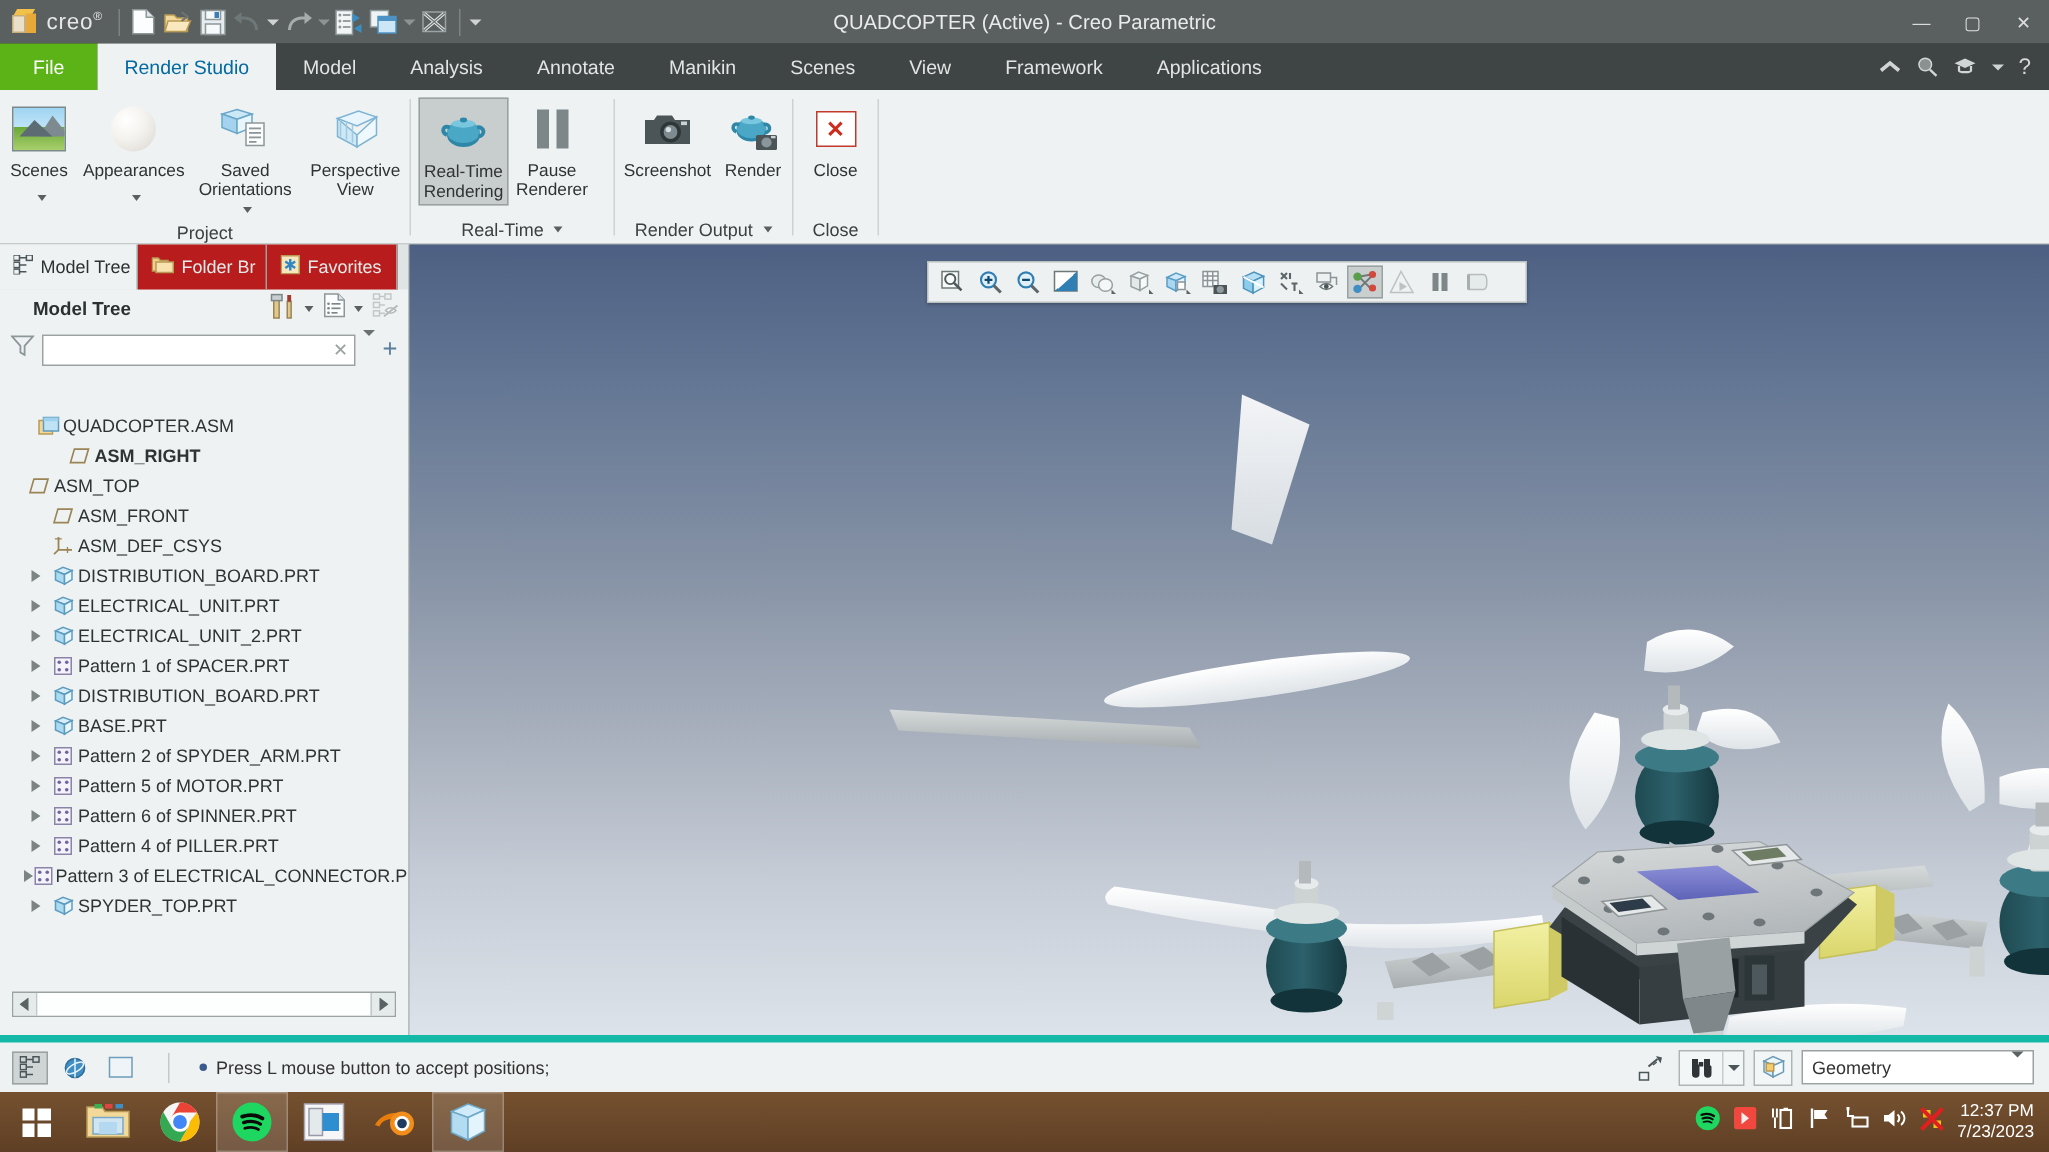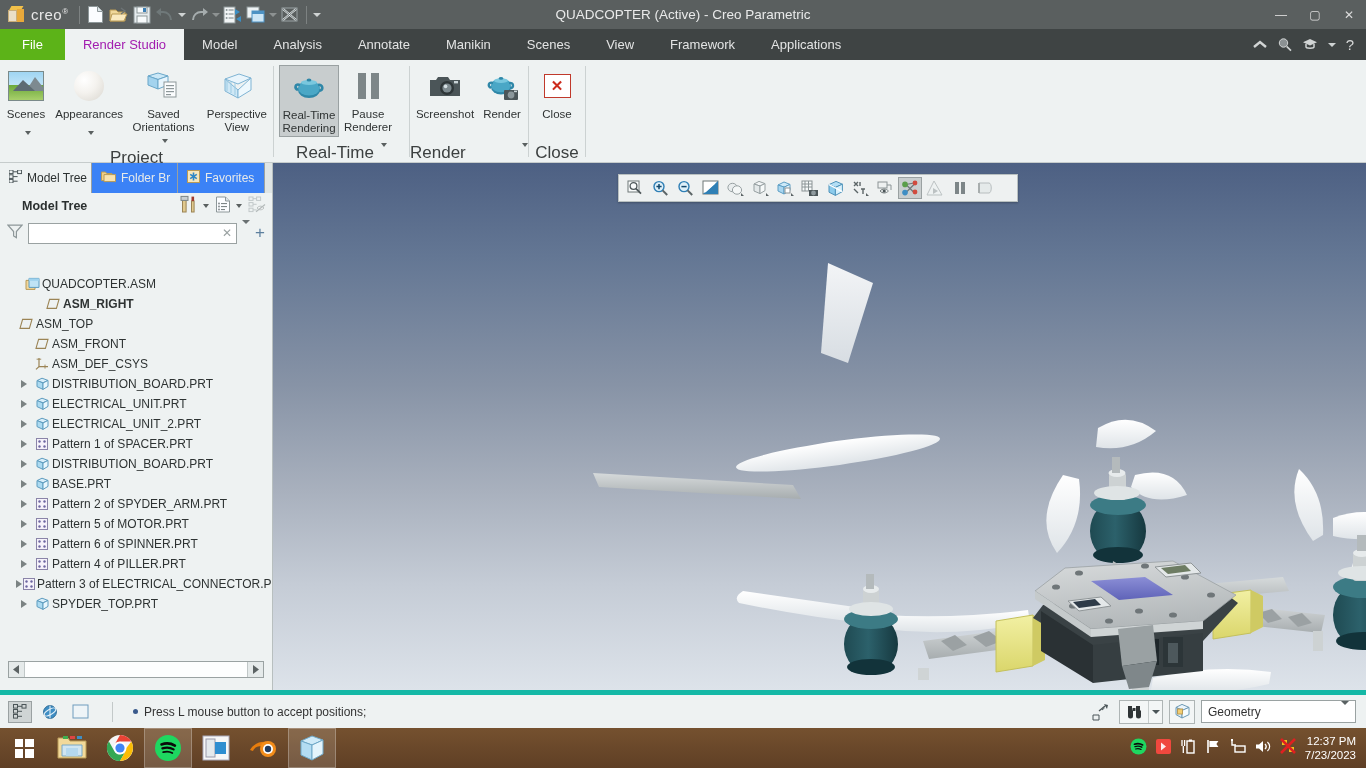--- a/index.html
+++ b/index.html
@@ -49,37 +49,37 @@
   
   .ribbon-tabs {
     position:absolute; left:0; top:29px; width:1366px; height:31px;
     background:#3f4444; display:flex; align-items:stretch;
   }
   .tab {
     display:flex; align-items:center; padding:0 18px; font-size:13px; color:#e3e4e4;
     white-space:nowrap;
   }
   .tab.file { background:#5cb318; color:#fff; padding:0 22px; }
-  .tab.active { background:#eef2f2; color:#a21caf; }
+  .tab.active { background:#eef2f2; color:#0369a1; }
   .ribbon-right {
     position:absolute; right:4px; top:29px; height:31px; display:flex; align-items:center; gap:10px; padding-right:8px;
   }
   .rr-ico { color:#d6d8d8; font-size:12px; display:flex; align-items:center; }
 
   
   .ribbon {
     position:absolute; left:0; top:60px; width:1366px; height:103px;
     background:#eef2f2; border-bottom:1px solid #c6cccc;
   }
   .ribbon-inner { display:flex; height:100%; }
   .rgroup { position:relative; display:flex; flex-direction:column; height:100%; }
   .rgroup-items { display:flex; flex:1; align-items:flex-start; padding-top:5px; }
   .rgroup-label {
-    height:19px; display:flex; align-items:flex-start; justify-content:center;
-    font-size:17px; color:#3c4040; gap:4px;
+    height:19px; display:flex; align-items:center; justify-content:center;
+    font-size:12px; color:#3c4040; gap:4px;
   }
   .rgroup-sep { width:1px; background:#ccd2d2; margin:6px 0 2px; height:91px; }
   .rbtn {
     width:auto; min-width:52px; padding:2px 6px; display:flex; flex-direction:column;
     align-items:center; text-align:center;
   }
   .rbtn.sel { background:#c8cdce; border:1px solid #9aa1a2; }
   .rbtn .lbl { font-size:11.5px; color:#2f3333; line-height:12.5px; margin-top:3px; }
   .rbtn .icn { height:38px; display:flex; align-items:center; justify-content:center; }
   .mini-caret { width:0;height:0;border-left:3.5px solid transparent;border-right:3.5px solid transparent;border-top:4px solid #5a6060; display:inline-block; margin-left:3px;}
@@ -97,21 +97,21 @@
   }
 
   
   .leftpanel {
     position:absolute; left:0; top:163px; width:273px; height:527px;
     background:#eef2f2; border-right:1px solid #b8bfbf;
   }
   .nav-tabs { display:flex; height:30px; background:#dfe5e5; }
   .nav-tab {
     display:flex; align-items:center; gap:5px; padding:0 9px; font-size:12px;
-    color:#3b4040; background:#3b82f6; color:#e7eaea; border-right:1px solid #9aa0a0;
+    color:#3b4040; background:#b91c1c; color:#e7eaea; border-right:1px solid #9aa0a0;
     max-width:92px; overflow:hidden; white-space:nowrap;
   }
   .nav-tab.active { background:#eef2f2; color:#2c3131; }
   .panel-head { height:26px; display:flex; align-items:center; padding:0 6px; gap:6px; }
   .panel-title { font-size:12.5px; font-weight:bold; color:#2b3030; flex:1; padding-left:16px;}
   .ph-btn { display:flex; align-items:center; gap:2px; }
   .filter-row { height:28px; display:flex; align-items:center; gap:5px; padding:0 7px; }
   .filter-input {
     flex:1; height:21px; background:#fff; border:1px solid #9aa2a2; display:flex;
     align-items:center; padding:0 4px; font-size:12px; color:#555;

